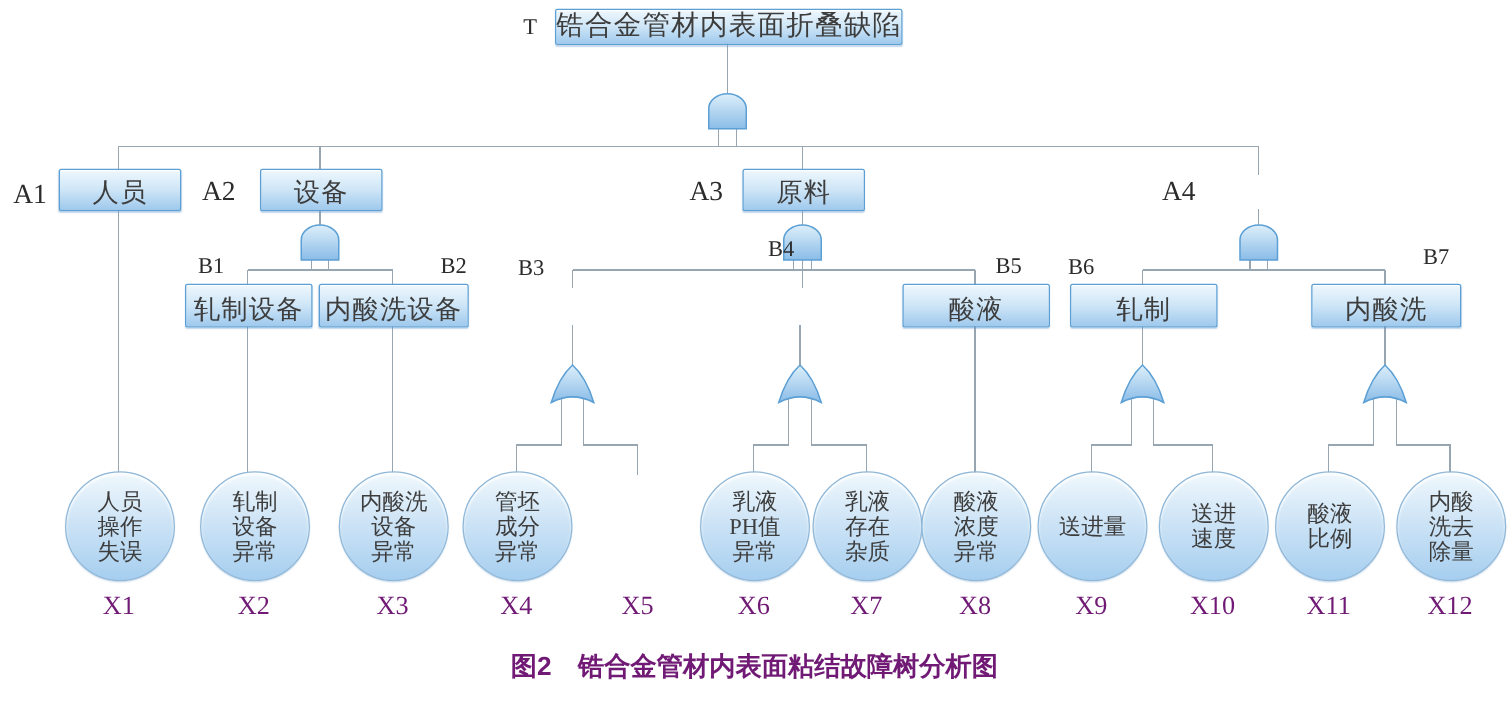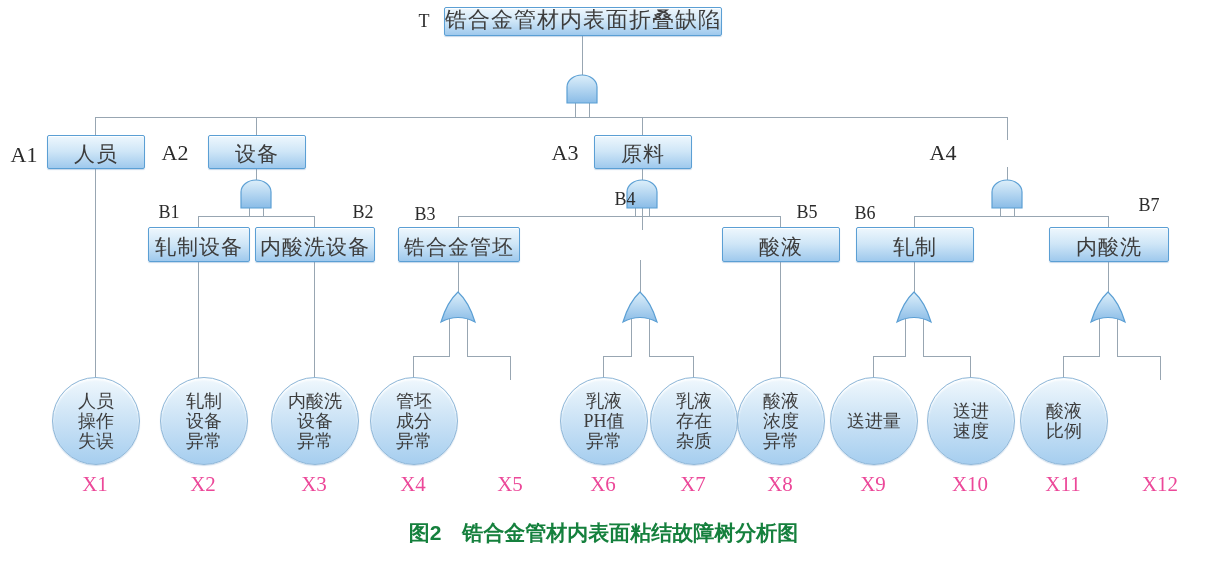--- a/index.html
+++ b/index.html
@@ -14,23 +14,23 @@
   .top-box{font-size:22px;letter-spacing:1px;}
   .a-box,.b-box{font-size:21px;letter-spacing:1px;}
   .id-label{position:absolute;color:#2b2b2b;font-size:22px;text-align:center;line-height:1;}
   .circle{position:absolute;width:86px;height:86px;border-radius:50%;
           border:1px solid #8fb7d8;color:#3d3d3d;
           background:linear-gradient(180deg,#f0f8fd 0%,#d3e7f7 38%,#a6ceef 100%);
           box-shadow:inset 0 2px 2px rgba(255,255,255,.9), 0 1px 1px rgba(120,160,200,.35);
           display:flex;align-items:center;justify-content:center;text-align:center;
           font-size:18px;line-height:20px;}
   .circle span{white-space:pre-line;}
-  .x-label{position:absolute;top:472px;width:60px;text-align:center;font-size:21px;color:#ec4899;}
+  .x-label{position:absolute;top:472px;width:60px;text-align:center;font-size:21px;color:#701a75;}
   .caption{position:absolute;top:519px;left:0;width:100%;text-align:center;
-           font-family:"Liberation Sans",sans-serif;font-weight:bold;font-size:21px;color:#15803d;}
+           font-family:"Liberation Sans",sans-serif;font-weight:bold;font-size:21px;color:#701a75;}
 </style>
 </head>
 <body>
 
 <div class="canvas">
 
   <svg class="wires" width="1207" height="562" viewBox="0 0 1207 562">
     <defs>
       <linearGradient id="gateGrad" x1="0" y1="0" x2="0" y2="1">
         <stop offset="0" stop-color="#ddeffa"></stop>
@@ -92,23 +92,20 @@
   <div class="id-label" style="left:790px;top:203px;width:34px;font-size:18px">B5</div>
   <div class="id-label" style="left:848px;top:204px;width:34px;font-size:18px">B6</div>
   <div class="id-label" style="left:1132px;top:196px;width:34px;font-size:18px">B7</div>
 
   <div class="box b-box" style="left:148px;top:227px;width:100px;height:33px">
     <span>轧制设备</span>
   </div>
   <div class="box b-box" style="left:255px;top:227px;width:118px;height:33px">
     <span>内酸洗设备</span>
   </div>
-  <div class="box b-box" style="left:398px;top:227px;width:120px;height:33px">
-    <span>锆合金管坯</span>
-  </div>
   <div class="box b-box" style="left:722px;top:227px;width:116px;height:33px">
     <span>酸液</span>
   </div>
   <div class="box b-box" style="left:856px;top:227px;width:116px;height:33px">
     <span>轧制</span>
   </div>
   <div class="box b-box" style="left:1049px;top:227px;width:118px;height:33px">
     <span>内酸洗</span>
   </div>
 
@@ -151,20 +148,25 @@
       <span>送进
 速度</span>
     </div>
   <div class="circle" style="left:830px;top:377px">
       <span>送进量</span>
     </div>
   <div class="circle" style="left:1020px;top:377px">
       <span>酸液
 比例</span>
     </div>
+  <div class="circle" style="left:1117px;top:377px">
+      <span>内酸
+洗去
+除量</span>
+    </div>
 
   <div class="x-label" style="left:65px">X1</div>
   <div class="x-label" style="left:173px">X2</div>
   <div class="x-label" style="left:284px">X3</div>
   <div class="x-label" style="left:383px">X4</div>
   <div class="x-label" style="left:480px">X5</div>
   <div class="x-label" style="left:573px">X6</div>
   <div class="x-label" style="left:663px">X7</div>
   <div class="x-label" style="left:750px">X8</div>
   <div class="x-label" style="left:843px">X9</div>

